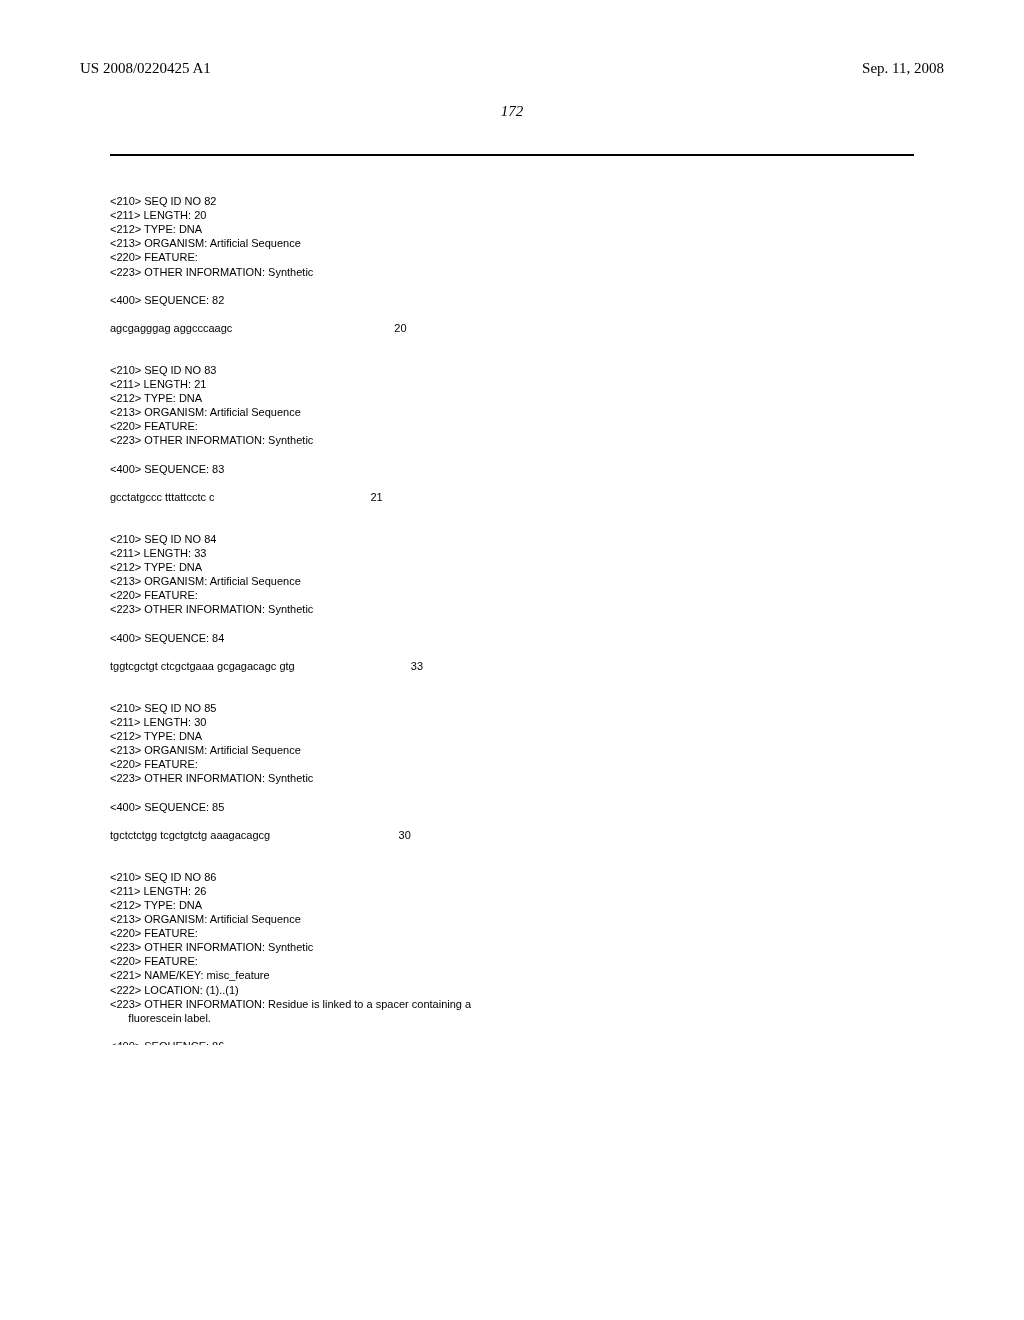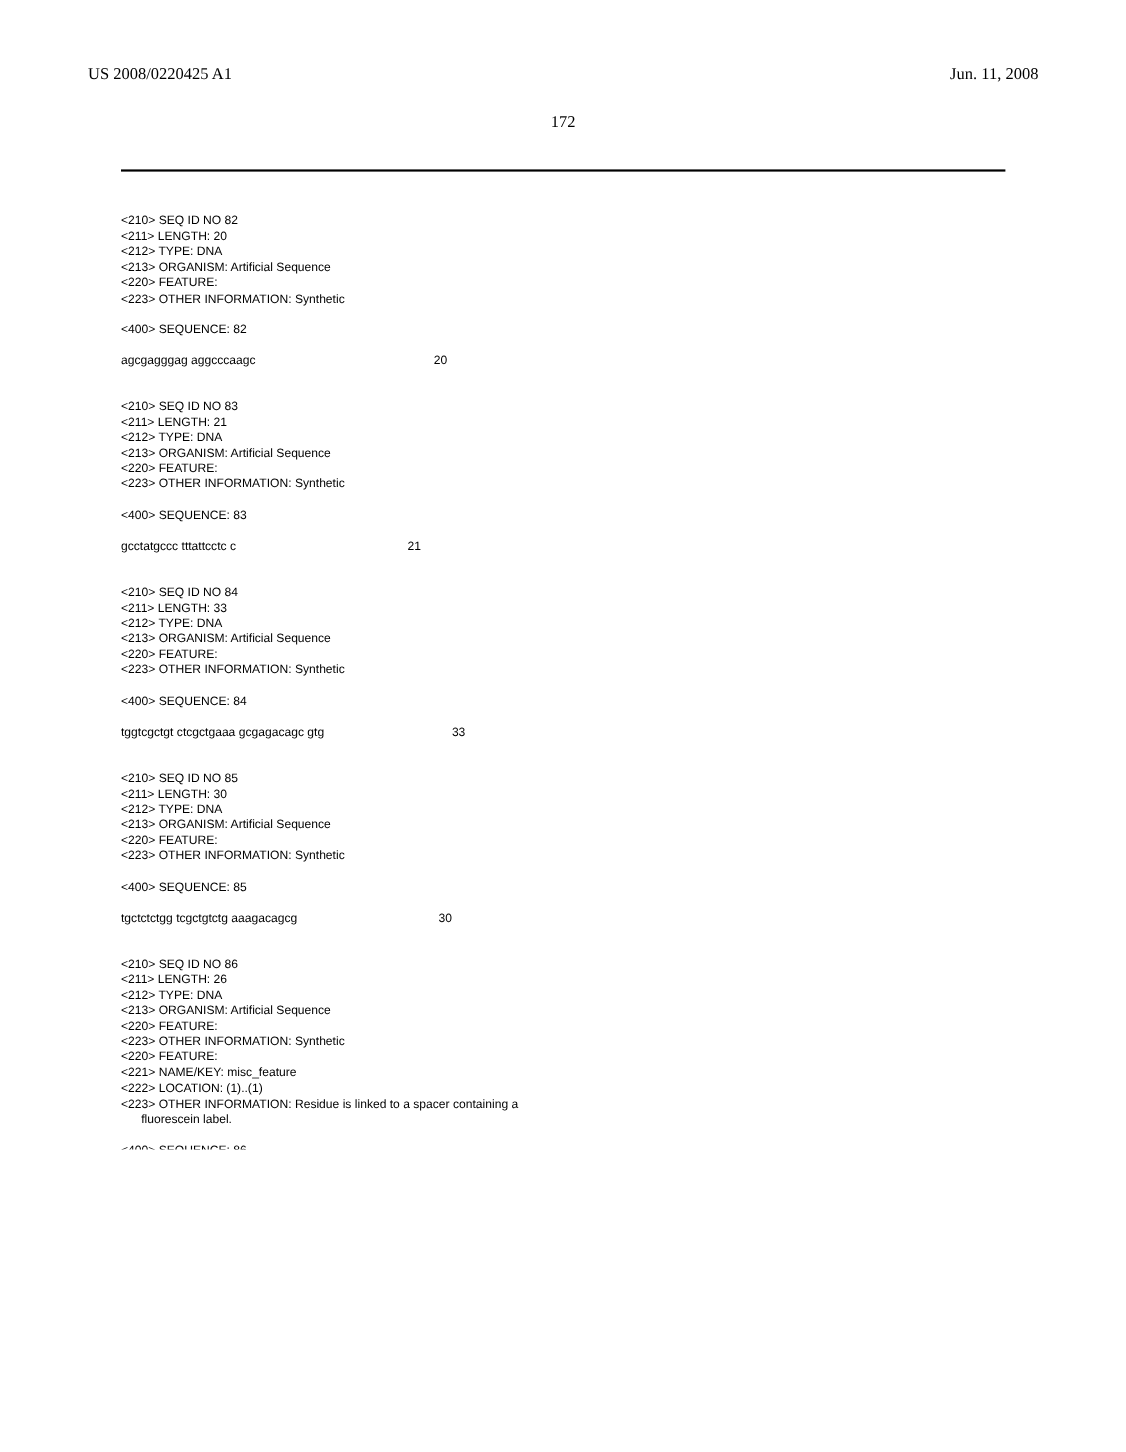--- a/index.html
+++ b/index.html
@@ -21,20 +21,21 @@
     display: flex;
     justify-content: space-between;
     font-size: 15px;
     margin-bottom: 16px;
   }
   .page-num {
     text-align: center;
     font-size: 15px;
     margin-top: 26px;
     margin-bottom: 34px;
+    font-style: italic;
   }
   .continued-block {
     margin: 0 30px 10px 30px;
   }
   .continued {
     font-family: "Courier New", Courier, monospace;
     font-size: 12px;
     text-align: center;
     margin-bottom: 2px;
     letter-spacing: 0.5px;
@@ -52,21 +53,21 @@
     margin: 0 30px;
   }
 </style>
 </head>
 <body>
 
 <div class="page">
 
   <div class="header">
     <span>US 2008/0220425 A1</span>
-    <span>Jun. 11, 2008</span>
+    <span>Sep. 11, 2008</span>
   </div>
 
   <div class="page-num">172</div>
 
   <div class="continued-block">
     <hr class="hr-thick">
   </div>
 
   <div class="listing" id="listing">
 

